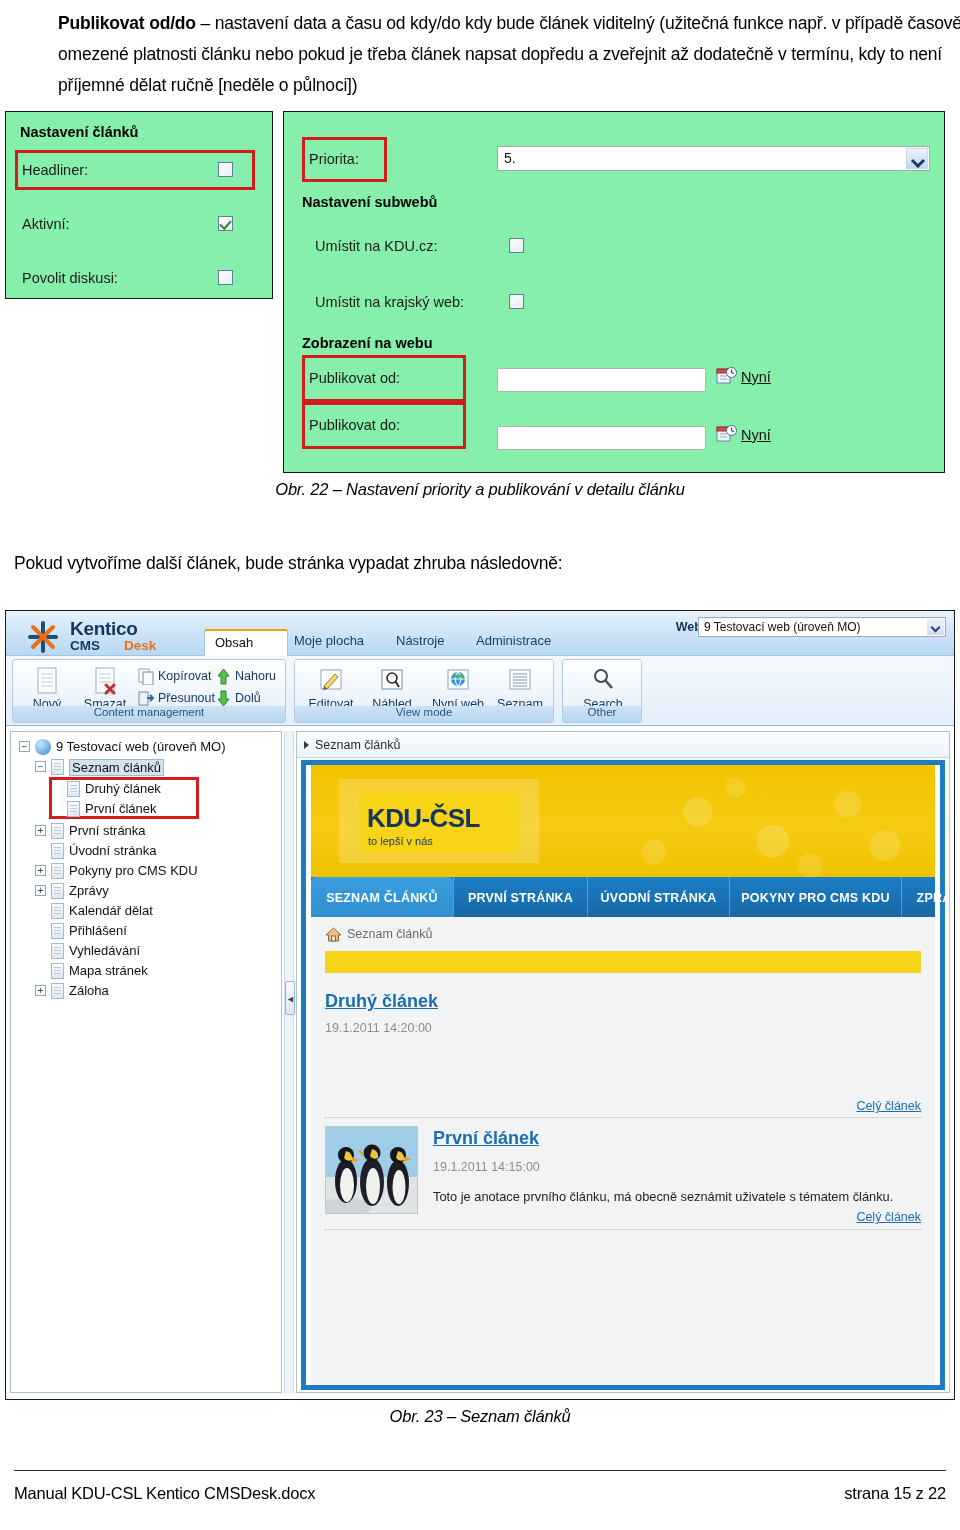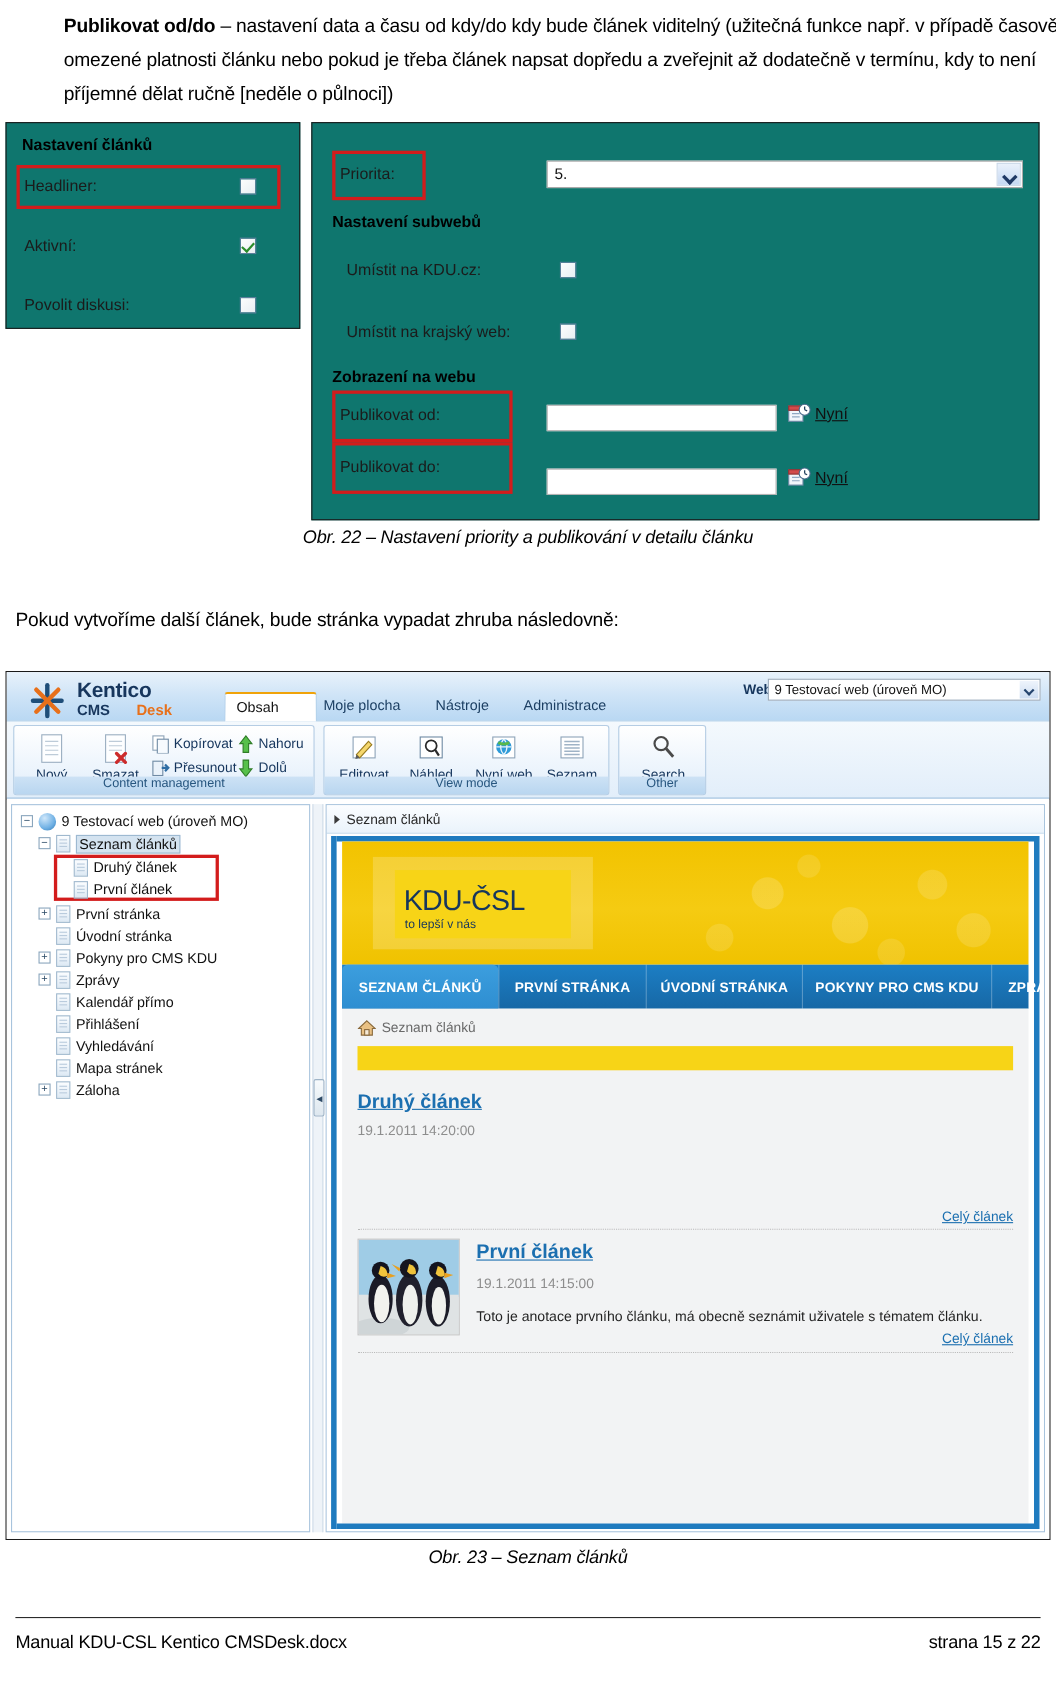--- a/index.html
+++ b/index.html
@@ -28,21 +28,21 @@
     font-style:italic;
     font-size:16.5px;
     letter-spacing:-0.2px;
   }
 
   
   #fig22 { position:absolute; left:0; top:108px; width:960px; height:365px; }
 
   .panel {
     position:absolute;
-    background:#0f766e;
+    background:#86efac;
     border:1px solid #1a1a1a;
   }
   #panel-left  { left:5px;  top:3px;  width:268px; height:188px; }
   #panel-right { left:283px; top:3px; width:662px; height:362px; }
 
   .sect-head {
     position:absolute;
     font-weight:bold;
     font-size:14.5px;
     color:#000;
@@ -290,21 +290,21 @@
       radial-gradient(circle at 74% 68%, rgba(255,255,255,.16) 0 16px, transparent 17px),
       radial-gradient(circle at 86% 35%, rgba(255,255,255,.14) 0 13px, transparent 14px),
       radial-gradient(circle at 92% 72%, rgba(255,255,255,.14) 0 15px, transparent 16px),
       radial-gradient(circle at 55% 78%, rgba(255,255,255,.13) 0 12px, transparent 13px),
       radial-gradient(circle at 68% 20%, rgba(255,255,255,.12) 0 10px, transparent 11px),
       radial-gradient(circle at 80% 90%, rgba(255,255,255,.12) 0 12px, transparent 13px),
       linear-gradient(180deg,#f2c300 0%,#f5cb12 55%,#f0c200 100%);
   }
   .banner .sheen { position:absolute; left:28px; top:14px; width:200px; height:84px; background:rgba(255,255,255,0.20); }
   .banner .logo { position:absolute; left:48px; top:26px; width:160px; height:62px; background:#f7d417; }
-  .banner .logo .b1 { position:absolute; left:8px; top:12px; font-size:26px; font-weight:normal; color:#16365d; letter-spacing:-0.6px; }
+  .banner .logo .b1 { position:absolute; left:8px; top:12px; font-size:26px; font-weight:bold; color:#16365d; letter-spacing:-0.6px; }
   .banner .logo .b2 { position:absolute; left:9px; top:44px; font-size:11px; color:#16365d; }
 
   .sitenav {
     position:absolute; left:5px; right:5px; top:117px; height:40px;
     background:linear-gradient(180deg,#1c7ec4 0%,#1768a6 100%);
   }
   .navitem {
     position:absolute; top:0; height:40px;
     font-size:12.5px; font-weight:bold; color:#ffffff;
     letter-spacing:0.2px;
@@ -627,21 +627,21 @@
       </div>
 
       <div class="tnode" style="left:6px; top:149px;">
         <span class="exp" style="left:18px;">+</span>
         <span class="pg" style="left:34px;"></span>
         <span class="lab" style="left:52px;">Zprávy</span>
       </div>
 
       <div class="tnode" style="left:6px; top:169px;">
         <span class="pg" style="left:34px;"></span>
-        <span class="lab" style="left:52px;">Kalendář přímo</span>
+        <span class="lab" style="left:52px;">Kalendář dělat</span>
       </div>
 
       <div class="tnode" style="left:6px; top:189px;">
         <span class="pg" style="left:34px;"></span>
         <span class="lab" style="left:52px;">Přihlášení</span>
       </div>
 
       <div class="tnode" style="left:6px; top:209px;">
         <span class="pg" style="left:34px;"></span>
         <span class="lab" style="left:52px;">Vyhledávání</span>

